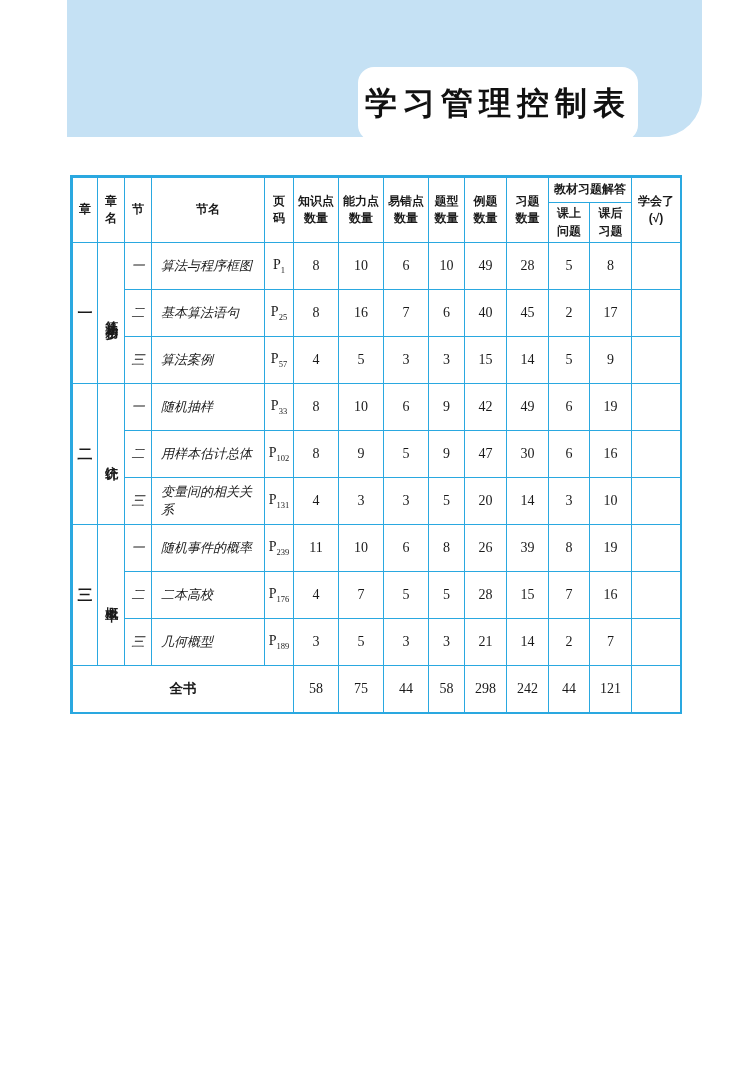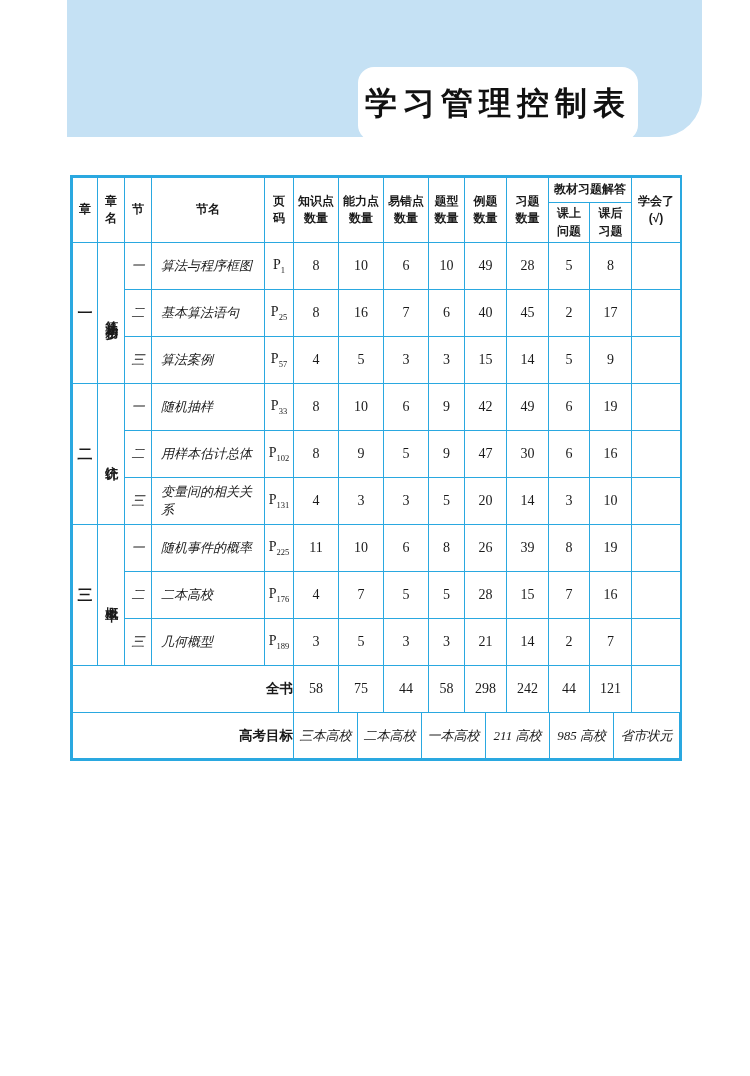--- a/index.html
+++ b/index.html
@@ -77,21 +77,21 @@
   }
   .sec-no { font: italic 13px "Liberation Serif", serif; }
   .sec-name {
     font: italic 13px "Liberation Serif", serif;
     text-align: left;
     padding-left: 9px;
   }
   .page { font: 14px "Liberation Serif", serif; margin-top: 42px; }
   .page sub { font-size: 8.5px; vertical-align: sub; letter-spacing: 0; }
   .num { font: 14px "Liberation Serif", serif; }
-  .sum-label, .bot-label { font: bold 13.5px "Liberation Sans", sans-serif; text-align: right; }
+  .sum-label, .bot-label { font: bold 13.5px "Liberation Sans", sans-serif; }
   .ratio-val { font: 13.5px "Liberation Serif", serif; }
   .goal-val { font: italic 13px "Liberation Serif", serif; }
   .bottom { margin-top: -1px; }
 </style>
 </head>
 <body>
 
 <div class="band"></div>
 <div class="title-box">
   <div class="title">学习管理控制表</div>
@@ -238,21 +238,21 @@
         <td class="num">3</td>
         <td class="num">10</td>
         <td></td>
       </tr>
 
       <tr>
         <td class="chap-no" rowspan="3">三</td>
         <td rowspan="3"><span class="vtext">概率</span></td>
         <td class="sec-no">一</td>
         <td class="sec-name">随机事件的概率</td>
-        <td class="page"><span>P</span><sub>225</sub></td>
+        <td class="page"><span>P</span><sub>239</sub></td>
         <td class="num">11</td>
         <td class="num">10</td>
         <td class="num">6</td>
         <td class="num">8</td>
         <td class="num">26</td>
         <td class="num">39</td>
         <td class="num">8</td>
         <td class="num">19</td>
         <td></td>
       </tr>
@@ -304,25 +304,16 @@
     <colgroup>
       <col style="width:221px">
       <col style="width:64px">
         <col style="width:64px">
         <col style="width:64px">
       <col style="width:64px">
         <col style="width:64px">
         <col>
     </colgroup>
     <tbody>
-    <tr>
-      <td class="bot-label">高考目标</td>
-      <td class="goal-val">三本高校</td>
-      <td class="goal-val">二本高校</td>
-      <td class="goal-val">一本高校</td>
-      <td class="goal-val">211 高校</td>
-      <td class="goal-val">985 高校</td>
-      <td class="goal-val">省市状元</td>
-    </tr>
   </tbody>
     </table>
 
 </div>
 
 </body></html>

